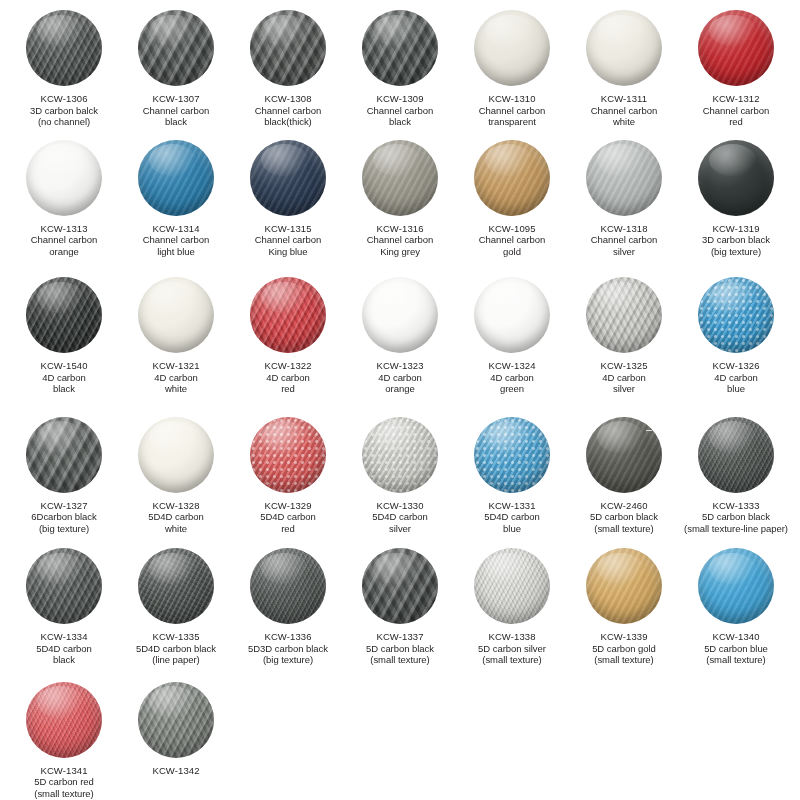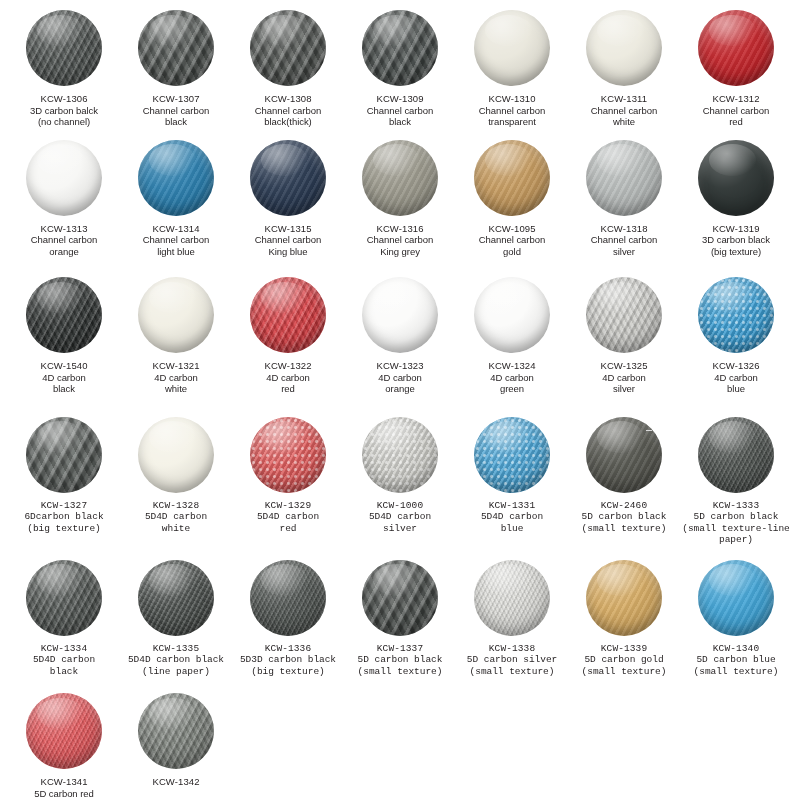--- a/index.html
+++ b/index.html
@@ -128,21 +128,21 @@
     letter-spacing: -0.05px;
   }
   .row-sp-1 { margin-top: 12px; justify-content: flex-end; }
   .row-sp-2 { margin-top: 20px; }
   .row-sp-3 { margin-top: 22px; }
   .row-sp-4 { margin-top: 14px; }
   .row-sp-5 { margin-top: 16px; }
 
   
   .row-wide .cell { width: 112px; }
-  .row-wide .caption { width: 128px; margin-left: -8px; margin-right: -8px; font-family: Liberation Mono, monospace; }
+  .row-wide .caption { width: 128px; margin-left: -8px; margin-right: -8px; }
 
   .edge-mark {
     position: absolute;
     right: 0px;
     top: 430px;
     width: 6px;
     height: 1px;
     background: #d9d9d9;
   }
 </style>
@@ -495,21 +495,21 @@
       </div>
       <div class="cell">
         <div class="swatch-wrap">
           <div class="swatch" style="background: rgb(210, 210, 205);">
             <div class="tex tex-dots"></div>
             <div class="shade"></div>
             <div class="gloss"></div>
           </div>
         </div>
         <div class="caption">
-          <span class="code">KCW-1000</span>
+          <span class="code">KCW-1330</span>
           <span class="desc">5D4D carbon
 silver</span>
         </div>
       </div>
       <div class="cell">
         <div class="swatch-wrap">
           <div class="swatch" style="background: rgb(74, 165, 214);">
             <div class="tex tex-dots"></div>
             <div class="shade"></div>
             <div class="gloss"></div>

